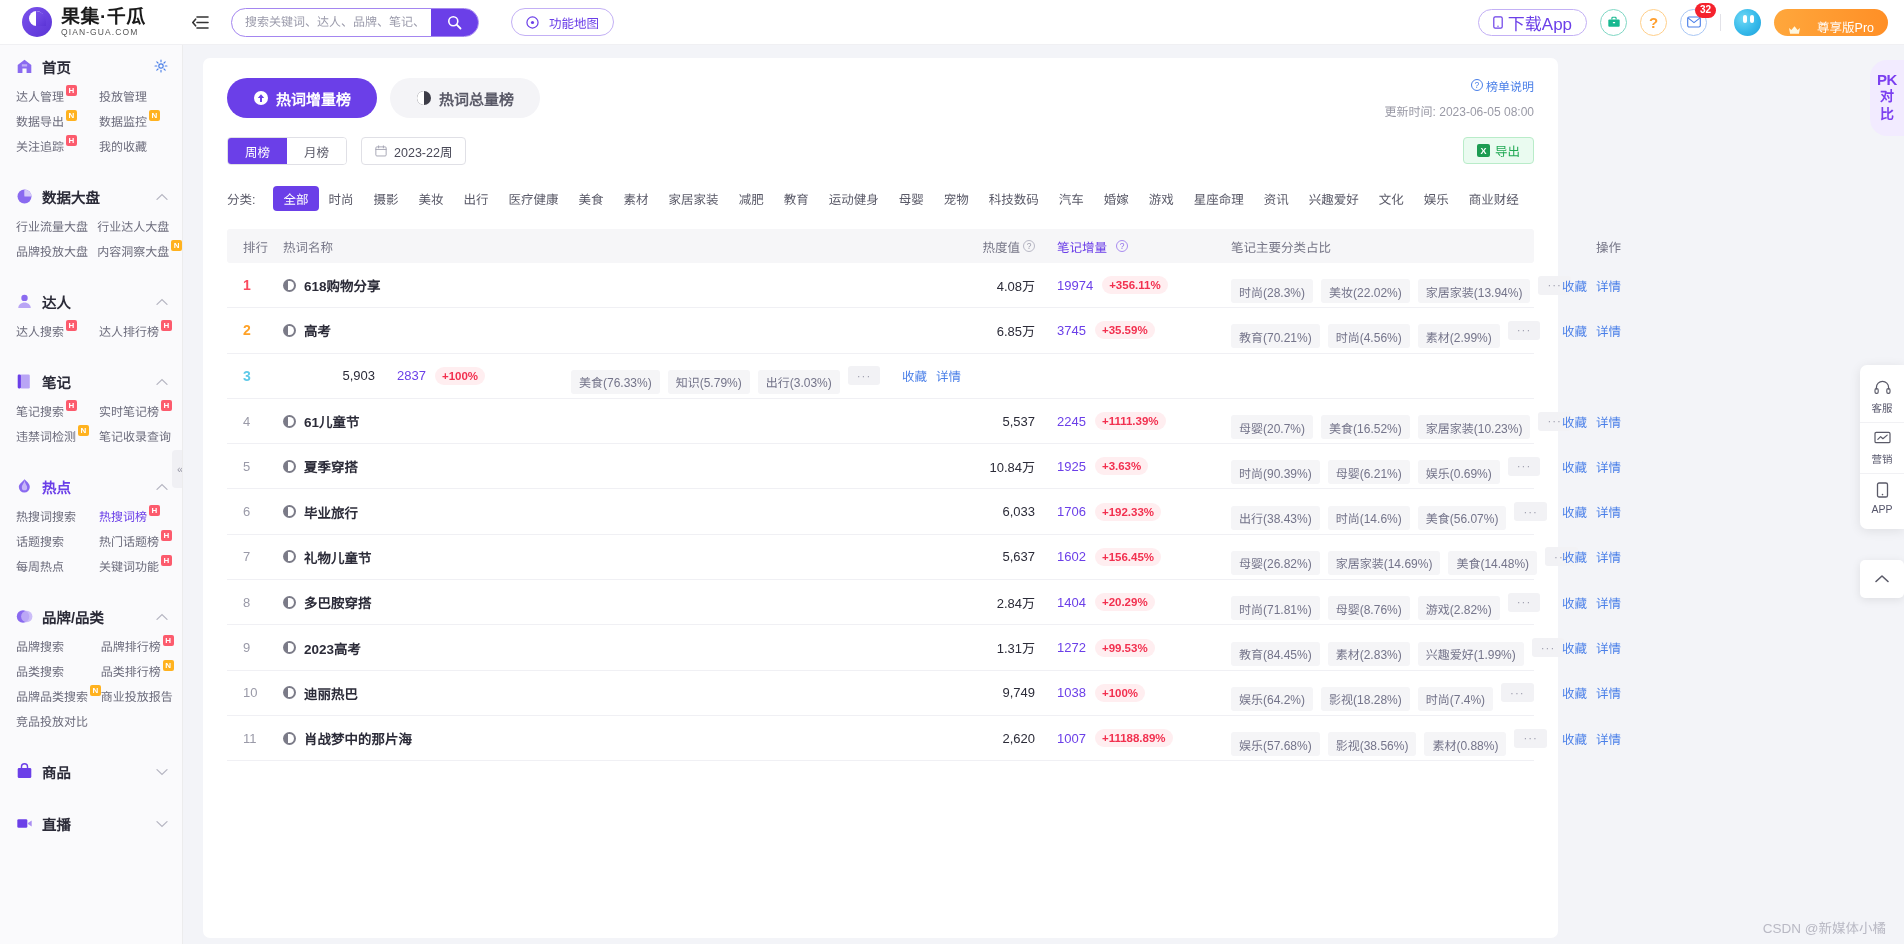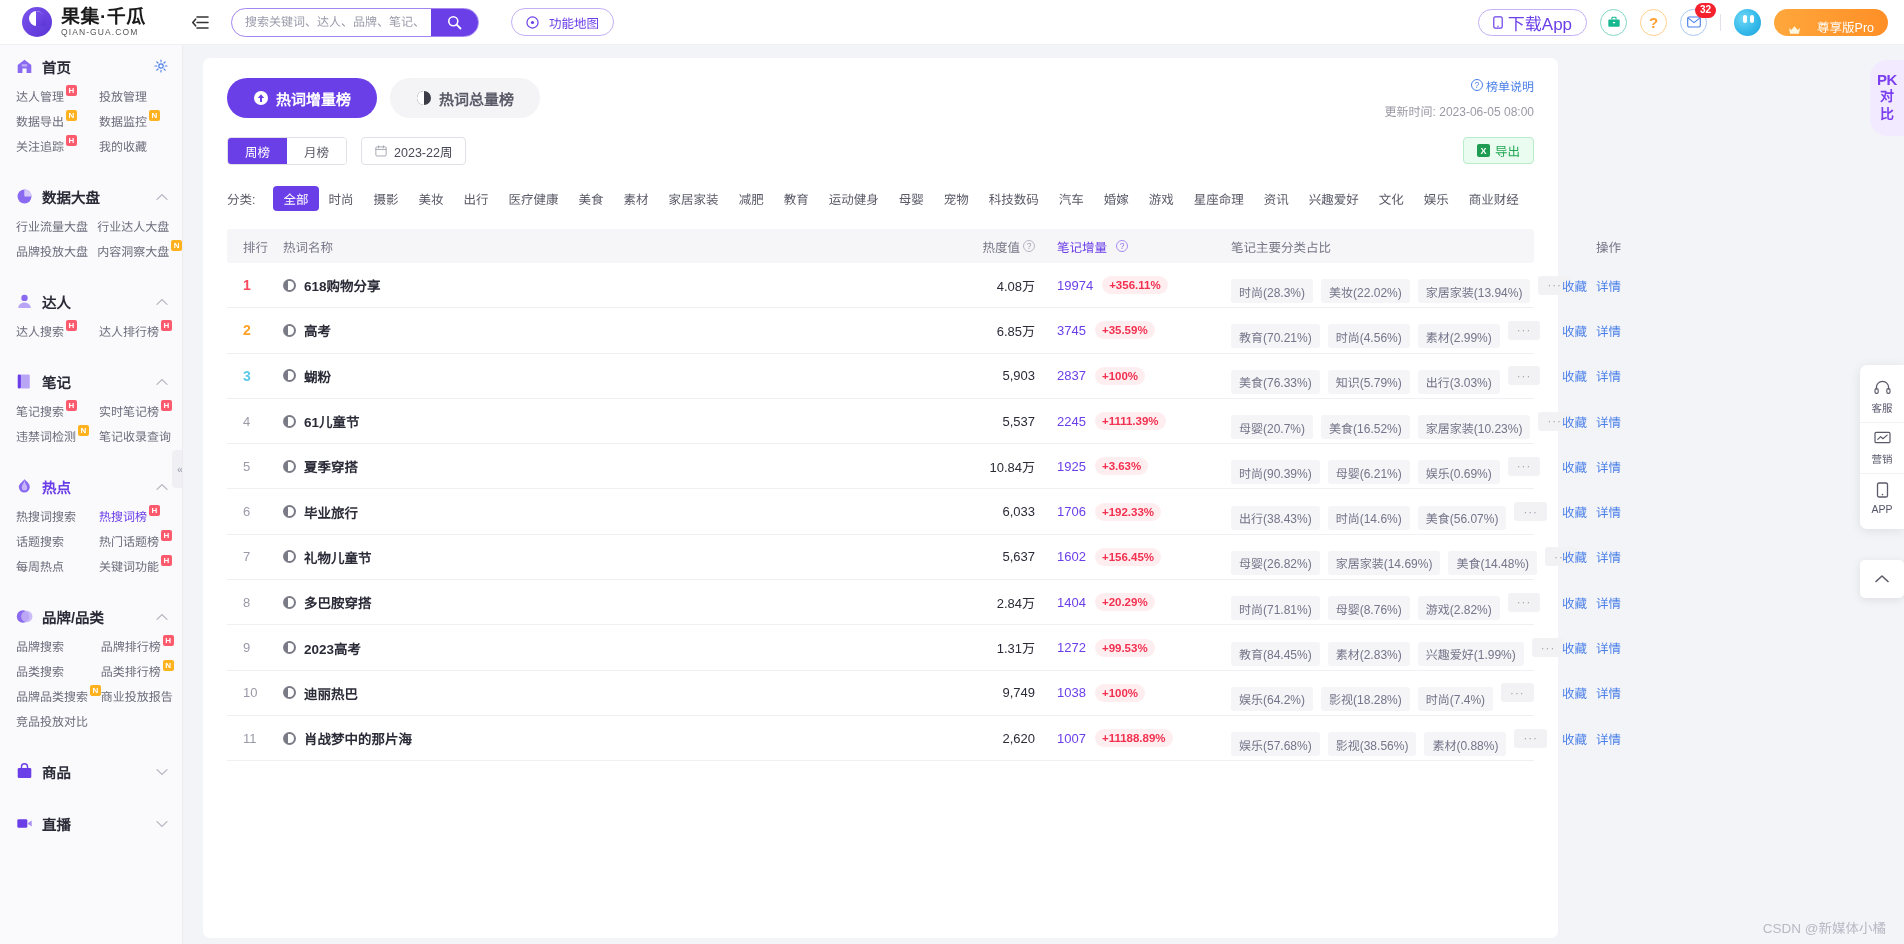--- a/index.html
+++ b/index.html
@@ -679,24 +679,20 @@
                   <span class="ctag">素材(2.99%)</span>
                   <span class="more-tag">···</span>
                 </div>
                 <div class="c-op">
                   <span class="oplink">收藏</span>
                   <span class="oplink">详情</span>
                 </div>
               </div>
               <div class="trow">
                 <div class="c-rank"><span class="rk rk-3">3</span></div>
-                <div class="c-name">
-                  <span class="kw-ico"></span>
-                  <span class="kw-name">蝴粉</span>
-                </div>
                 <div class="c-heat"><span class="heatval">5,903</span></div>
                 <div class="c-inc">
                   <span class="incval">2837</span>
                   <span class="pct">+100%</span>
                 </div>
                 <div class="c-cat">
                   <span class="ctag">美食(76.33%)</span>
                   <span class="ctag">知识(5.79%)</span>
                   <span class="ctag">出行(3.03%)</span>
                   <span class="more-tag">···</span>

